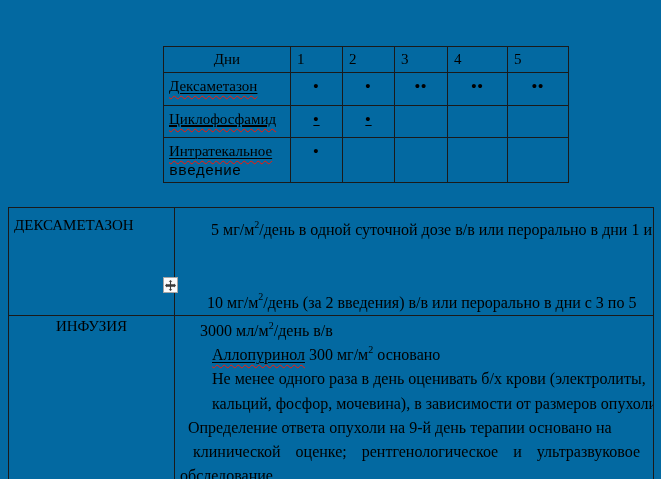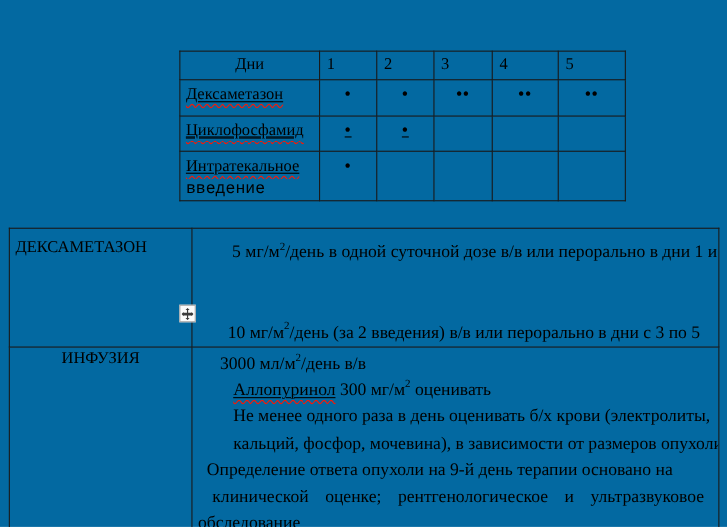--- a/index.html
+++ b/index.html
@@ -134,21 +134,21 @@
         <div class="ln i30"><span>5 мг/м</span><sup>2</sup><span>/день в одной суточной дозе в/в или перорально в дни 1 и 2</span></div>
         <div class="ln i26"><span>10 мг/м</span><sup>2</sup><span>/день (за 2 введения) в/в или перорально в дни с 3 по 5</span></div>
       </td>
     </tr>
     <tr class="p1">
       <td class="ttlc">
         <span>ИНФУЗИЯ</span>
       </td>
       <td class="bodyB">
         <div class="ln i20"><span>3000 мл/м</span><sup>2</sup><span>/день в/в</span></div>
-        <div class="ln i32"><span class="misspell"><span class="uline">Аллопуринол</span></span><span> 300 мг/м</span><sup>2</sup><span> оценивать</span></div>
+        <div class="ln i32"><span class="misspell"><span class="uline">Аллопуринол</span></span><span> 300 мг/м</span><sup>2</sup><span> основано</span></div>
         <div class="ln i32">Не менее одного раза в день оценивать б/х крови (электролиты,</div>
         <div class="ln i32">кальций, фосфор, мочевина), в зависимости от размеров опухоли.</div>
         <div class="ln i8">Определение ответа опухоли на 9-й день терапии основано на</div>
         <div class="ln jlast">клинической оценке; рентгенологическое и ультразвуковое</div>
         <div class="ln">обследование</div>
         <div class="ln i45">– по показаниям.</div>
       </td>
     </tr>
   </tbody>
     </table>

